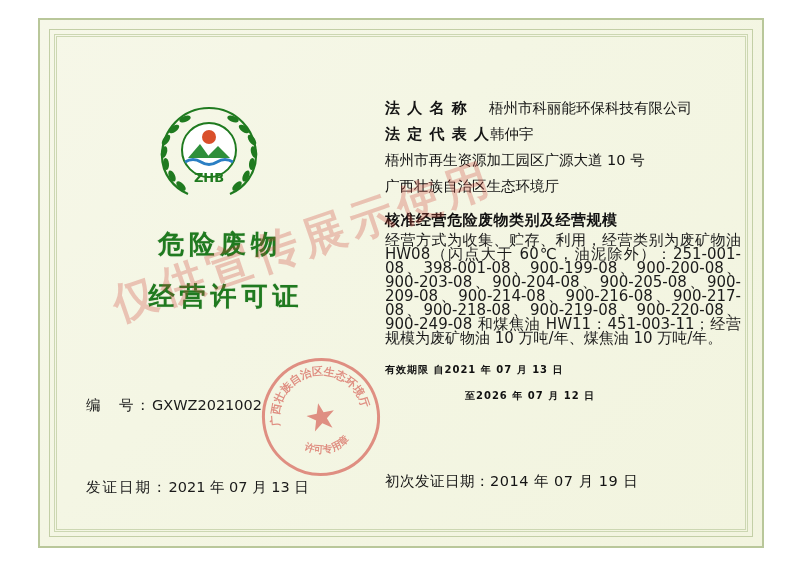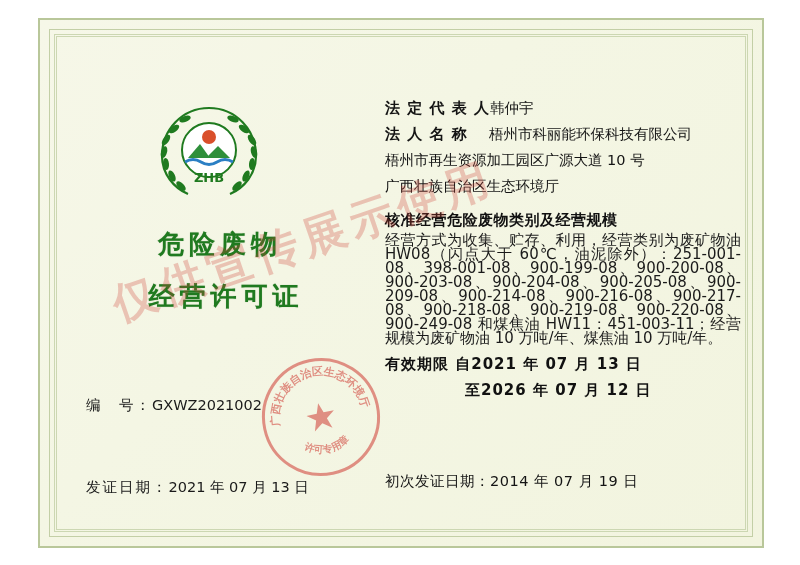--- a/index.html
+++ b/index.html
@@ -111,22 +111,22 @@
   }
   .scope-body{
     margin-top:3px;
     font-size:15px;
     line-height:14px;
     color:#1a1a1a;
     text-align:justify;
     width:356px;
   }
   .valid{
-    margin-top:6px;
-    font-size:15px;
+    margin-top:12px;
+    font-size:10px;
     font-weight:bold;
     letter-spacing:1px;
     color:#111;
     line-height:26px;
   }
   .valid .sub{
     display:block;
     margin-left:80px;
   }
   .first-issue{
@@ -222,26 +222,26 @@
       <div class="left-field lf-num">
         <span class="lbl">编　号：</span><span class="val">GXWZ2021002</span>
       </div>
       <div class="left-field lf-date">
         <span class="lbl">发证日期：</span><span class="val">2021 年 07 月 13 日</span>
       </div>
     </div>
 
     <div class="right-col">
       <div class="row">
+        <div class="k">法 人 名 称</div>
+        <div class="v">梧州市科丽能环保科技有限公司</div>
+      </div>
+      <div class="row">
         <div class="k">法 定 代 表 人</div>
         <div class="v">韩仲宇</div>
-      </div>
-      <div class="row">
-        <div class="k">法 人 名 称</div>
-        <div class="v">梧州市科丽能环保科技有限公司</div>
       </div>
       <div class="row">
         <div class="v">梧州市再生资源加工园区广源大道 10 号</div>
       </div>
       <div class="row">
         <div class="v">广西壮族自治区生态环境厅</div>
       </div>
 
       <div class="section-head">核准经营危险废物类别及经营规模</div>
       <div class="scope-body">经营方式为收集、贮存、利用，经营类别为废矿物油 HW08（闪点大于 60℃，油泥除外）：251-001-08、398-001-08、900-199-08、900-200-08、900-203-08、900-204-08、900-205-08、900-209-08、900-214-08、900-216-08、900-217-08、900-218-08、900-219-08、900-220-08、900-249-08 和煤焦油 HW11：451-003-11；经营规模为废矿物油 10 万吨/年、煤焦油 10 万吨/年。</div>

